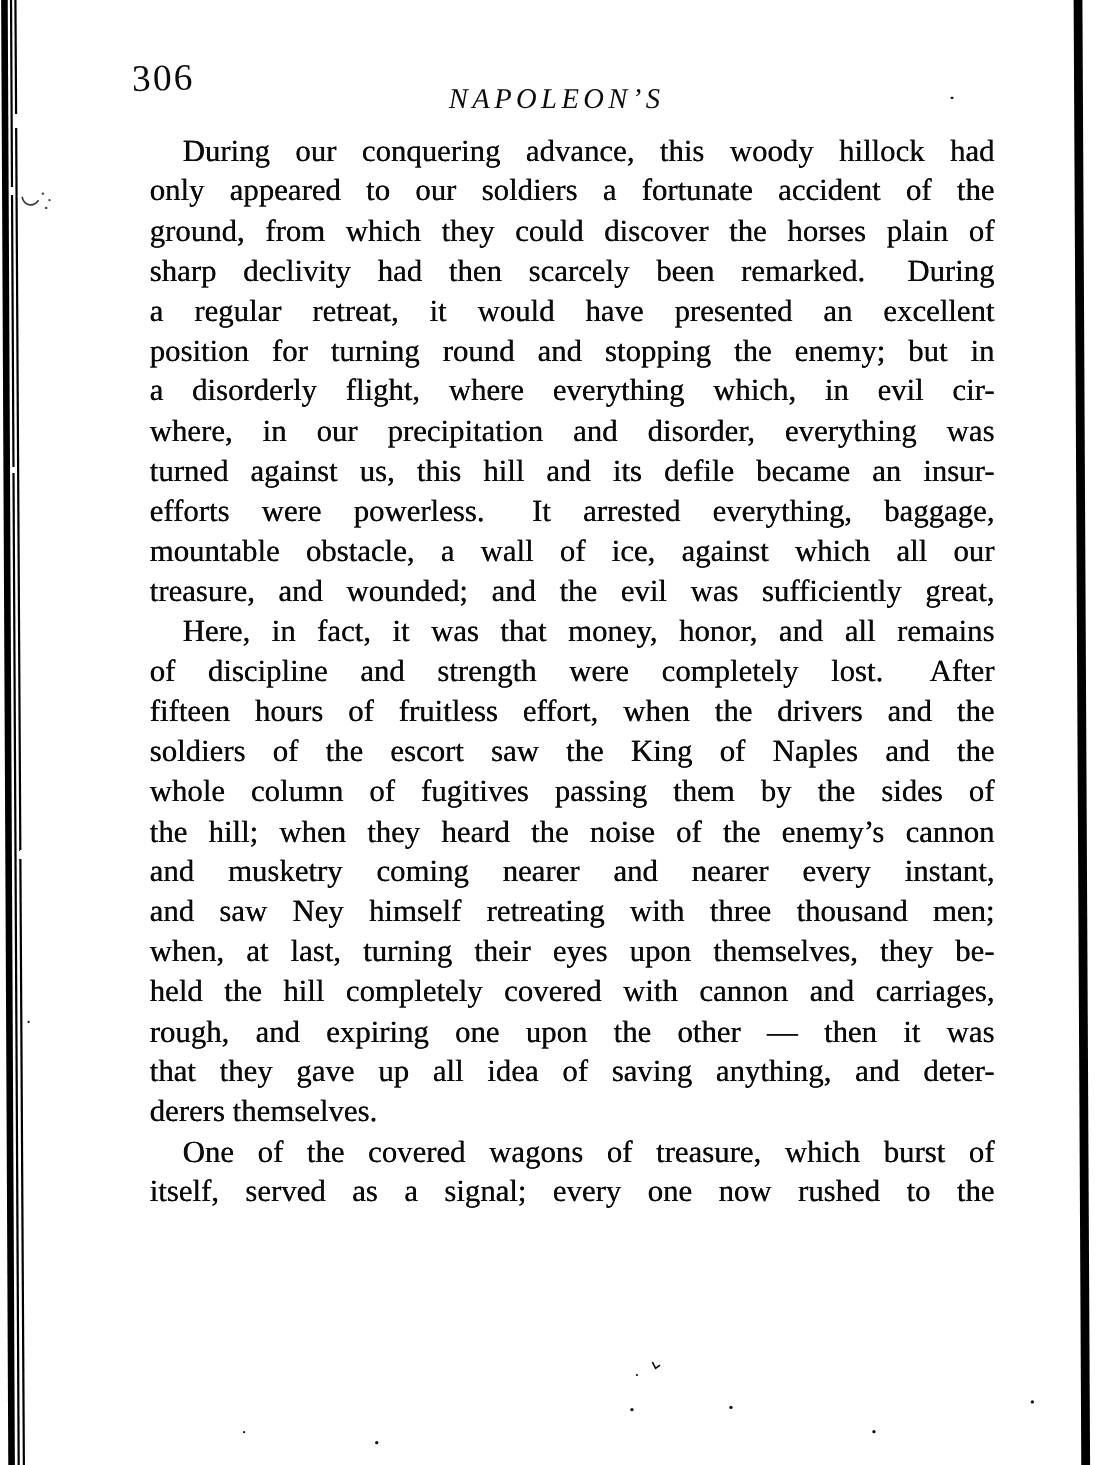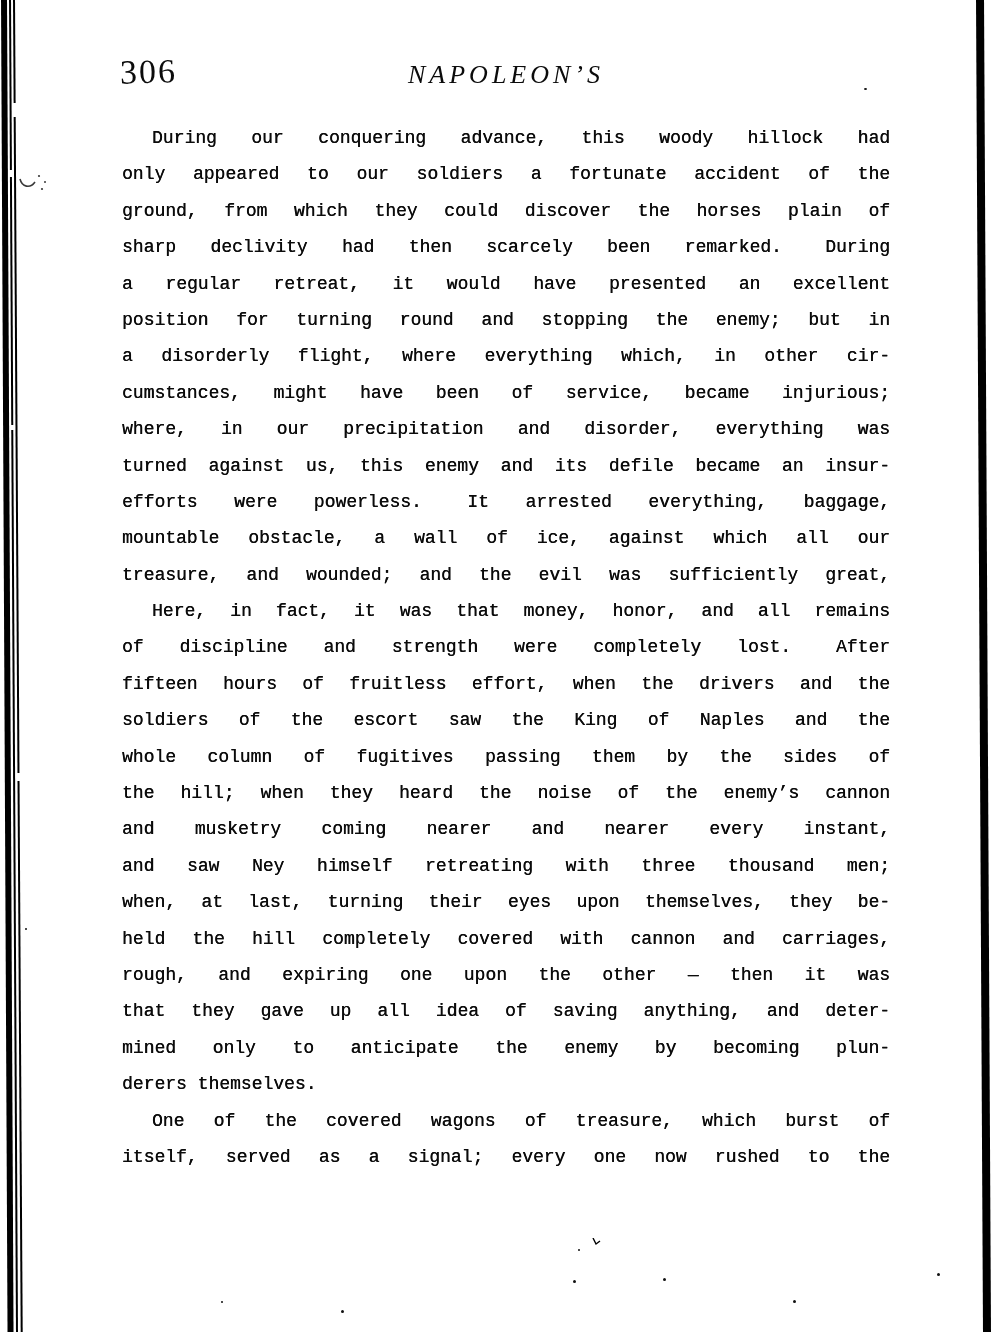--- a/index.html
+++ b/index.html
@@ -30,37 +30,36 @@
   
   #page-num {
     position: absolute;
     left: 120px; top: 53px;
     font-size: 34px;
     letter-spacing: 2px;
     transform: rotate(-1.5deg);
   }
   #running-head {
     position: absolute;
-    left: 122px; top: 60px;
+    left: 122px; top: 75px;
     width: 768px;
     text-align: center;
     font-style: italic;
     font-size: 26px;
     letter-spacing: 4px;
   }
 
   
   #body-text {
     position: absolute;
-    left: 122px; top: 120px;
+    left: 136px; top: 120px;
     width: 768px;
-    font-size: 18px;
+    font-size: 28px;
     line-height: 36.4px;
     text-shadow: 0.3px 0 0 currentColor; 
-    font-family: Liberation Mono, monospace;
   }
   .ln { text-align: justify; text-align-last: justify; height: 36.4px; }
   .ln.ind { text-indent: 30px; }
   .ln.end { text-align-last: left; }
 
   
   .speck {
     position: absolute;
     background: #111;
     border-radius: 50%;
@@ -89,40 +88,38 @@
   <div id="page-num">306</div>
   <div id="running-head">NAPOLEON’S</div>
 
   <div id="body-text">
     <div class="ln ind">During our conquering advance, this woody hillock had</div>
     <div class="ln">only appeared to our soldiers a fortunate accident of the</div>
     <div class="ln">ground, from which they could discover the horses plain of</div>
     <div class="ln">sharp declivity had then scarcely been remarked.  During</div>
     <div class="ln">a regular retreat, it would have presented an excellent</div>
     <div class="ln">position for turning round and stopping the enemy; but in</div>
-    <div class="ln">a disorderly flight, where everything which, in other cir-</div>
-    <div class="ln">cumstances, might have been of service, became injurious;</div>
+    <div class="ln">a disorderly flight, where everything which, in evil cir-</div>
     <div class="ln">where, in our precipitation and disorder, everything was</div>
-    <div class="ln">turned against us, this enemy and its defile became an insur-</div>
+    <div class="ln">turned against us, this hill and its defile became an insur-</div>
     <div class="ln">efforts were powerless.  It arrested everything, baggage,</div>
     <div class="ln">mountable obstacle, a wall of ice, against which all our</div>
     <div class="ln">treasure, and wounded; and the evil was sufficiently great,</div>
     <div class="ln ind">Here, in fact, it was that money, honor, and all remains</div>
     <div class="ln">of discipline and strength were completely lost.  After</div>
     <div class="ln">fifteen hours of fruitless effort, when the drivers and the</div>
     <div class="ln">soldiers of the escort saw the King of Naples and the</div>
     <div class="ln">whole column of fugitives passing them by the sides of</div>
     <div class="ln">the hill; when they heard the noise of the enemy’s cannon</div>
     <div class="ln">and musketry coming nearer and nearer every instant,</div>
     <div class="ln">and saw Ney himself retreating with three thousand men;</div>
     <div class="ln">when, at last, turning their eyes upon themselves, they be-</div>
     <div class="ln">held the hill completely covered with cannon and carriages,</div>
     <div class="ln">rough, and expiring one upon the other — then it was</div>
     <div class="ln">that they gave up all idea of saving anything, and deter-</div>
-    <div class="ln">mined only to anticipate the enemy by becoming plun-</div>
     <div class="ln end">derers themselves.</div>
     <div class="ln ind">One of the covered wagons of treasure, which burst of</div>
     <div class="ln">itself, served as a signal; every one now rushed to the</div>
   </div>
 
   <div class="speck" style="left:864px; top:88px;  height:2px;"></div>
   <svg class="mark-svg" style="left:592px; top:1238px;" width="10" height="8" viewBox="0 0 10 8">
     <path d="M1,0 L4,6 L8,3" stroke="#000" stroke-width="1.4" fill="none"></path>
   </svg>
   <div class="speck sm" style="left:578px; top:1249px;"></div>

